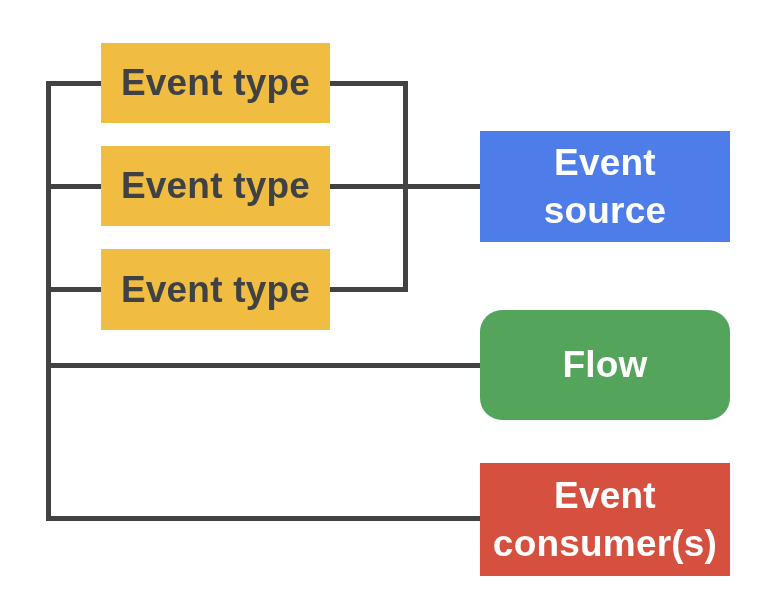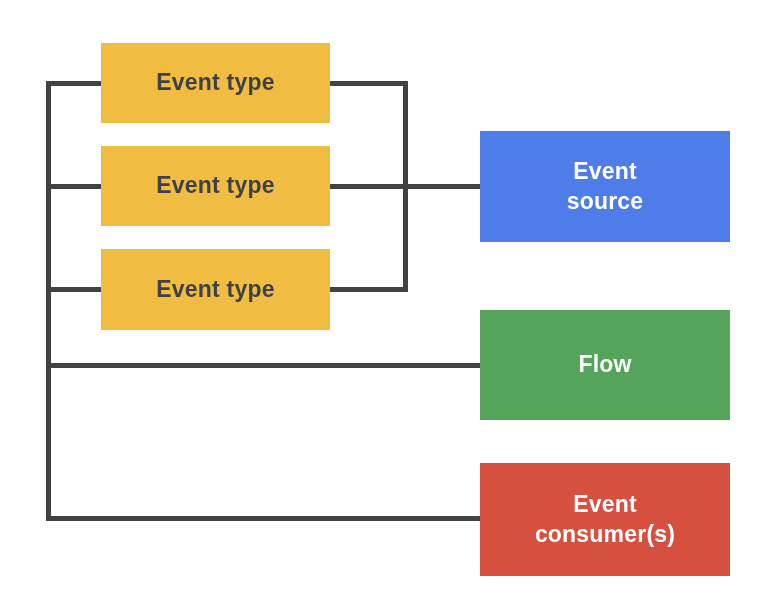--- a/index.html
+++ b/index.html
@@ -30,31 +30,31 @@
   
   .node {
     position: absolute;
     display: flex;
     align-items: center;
     justify-content: center;
     text-align: center;
   }
   .node-label {
     font-weight: bold;
-    font-size: 23px;
+    font-size: 37px;
     line-height: 1.28;
     white-space: pre-line;
     letter-spacing: 0.2px;
     text-align: center;
   }
   .node-event-type-1 { left: 101px; top: 43px;  width: 229px; height: 80px; }
   .node-event-type-2 { left: 101px; top: 146px; width: 229px; height: 80px; }
   .node-event-type-3 { left: 101px; top: 249px; width: 229px; height: 81px; }
   .node-event-source    { left: 480px; top: 131px; width: 250px; height: 111px; }
-  .node-flow            { left: 480px; top: 310px; width: 250px; height: 110px; }
+  .node-flow            { left: 480px; top: 310px; width: 250px; height: 110px; border-radius: 22px; }
   .node-event-consumers { left: 480px; top: 463px; width: 250px; height: 113px; }
 </style>
 </head>
 <body>
 
 <div class="canvas">
 
   <div class="line vline-left" style="background-color: rgb(66, 66, 66);"></div>
   <div class="line vline-right" style="background-color: rgb(66, 66, 66);"></div>
   <div class="line hline-1" style="background-color: rgb(66, 66, 66);"></div>

